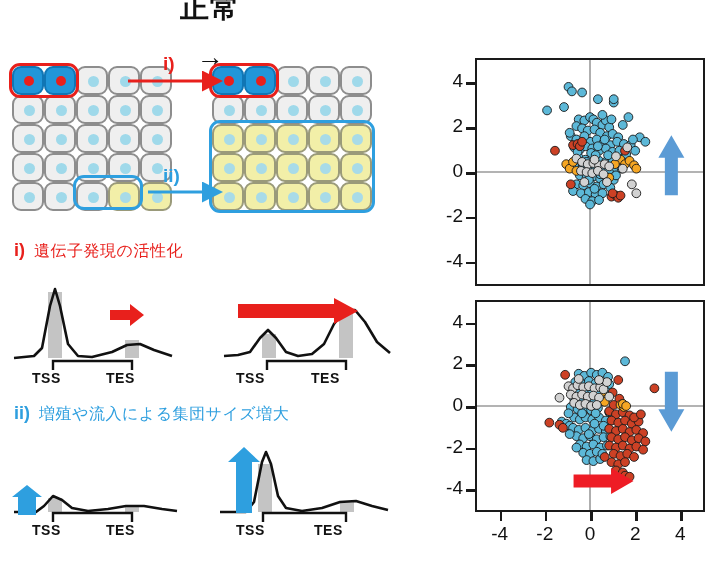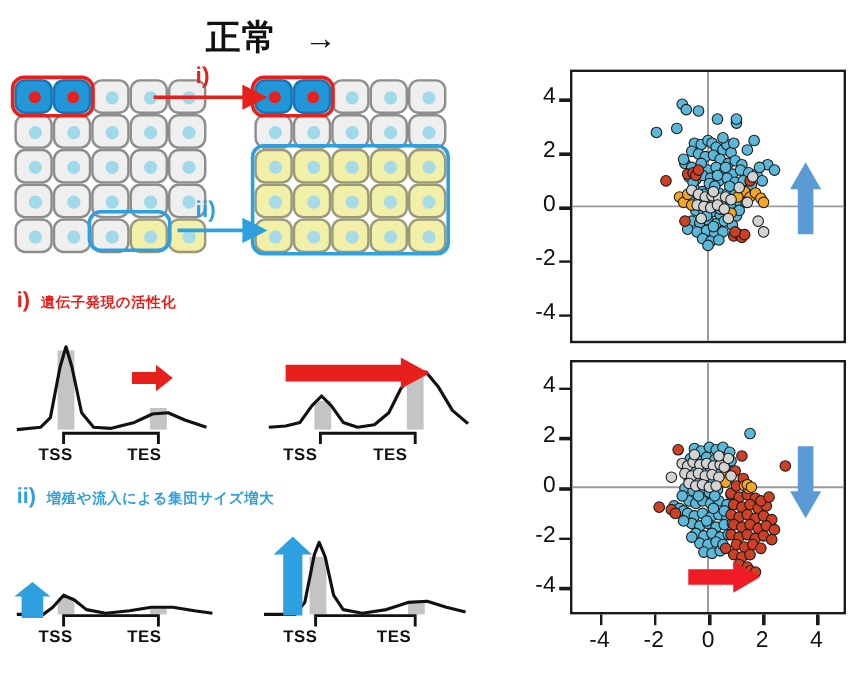--- a/index.html
+++ b/index.html
@@ -2,22 +2,22 @@
 <html><head>
 <meta charset="utf-8">
 <style>
   html,body{margin:0;padding:0;background:#fff;}
   body{width:710px;height:562px;position:relative;overflow:hidden;
        font-family:"Liberation Sans","DejaVu Sans",sans-serif;color:#111;}
   .fig{position:absolute;inset:0;}
   .abs{position:absolute;}
 
   
-  .hdr{top:8px;left:16px;width:420px;height:48px;display:flex;align-items:center;
-       justify-content:center;gap:22px;}
+  .hdr{top:8px;left:0;width:420px;height:48px;display:flex;align-items:center;
+       justify-content:center;gap:22px;flex-direction:column;}
   .hdr-txt{font-size:29px;font-weight:bold;letter-spacing:1px;line-height:1;}
   .hdr-arrow{font-size:27px;font-weight:500;line-height:1;}
 
   
   .grid{display:grid;grid-template-columns:repeat(5,32px);
         grid-auto-rows:29px;}
   .cell{width:32px;height:29px;box-sizing:border-box;
         border:2px solid #8d8d8d;border-radius:9px;background:#efefef;
         position:relative;}
   .cell.blue{background:#2196d9;border-color:#1076b5;}
@@ -28,21 +28,21 @@
   .cell.yellow .nuc{background:#a8dbe8;}
 
   .boxred{border:3px solid #e8201c;border-radius:11px;
           box-sizing:border-box;pointer-events:none;}
   .boxblue{border:3px solid #2e9fdf;border-radius:11px;
            box-sizing:border-box;pointer-events:none;}
 
   .lbl-i{color:#e8201c;font-size:19px;font-weight:600;}
   .lbl-ii{color:#2e9fdf;font-size:19px;font-weight:600;}
 
-  .sec-title{font-size:12px;font-weight:bold;letter-spacing:.5px;}
+  .sec-title{font-size:16px;font-weight:normal;letter-spacing:.5px;}
   .sec-title.red{color:#e8201c;}
   .sec-title.blue{color:#2e9fdf;}
   .sec-num{font-size:18px;font-weight:600;}
 
   .tsslbl{font-size:14px;font-weight:bold;letter-spacing:.5px;}
 
   
   .panelbox{border:2.5px solid #000;background:#fff;
             display:flex;align-items:center;justify-content:center;}
   .panelbox span{font-size:25px;font-weight:bold;letter-spacing:1px;}

